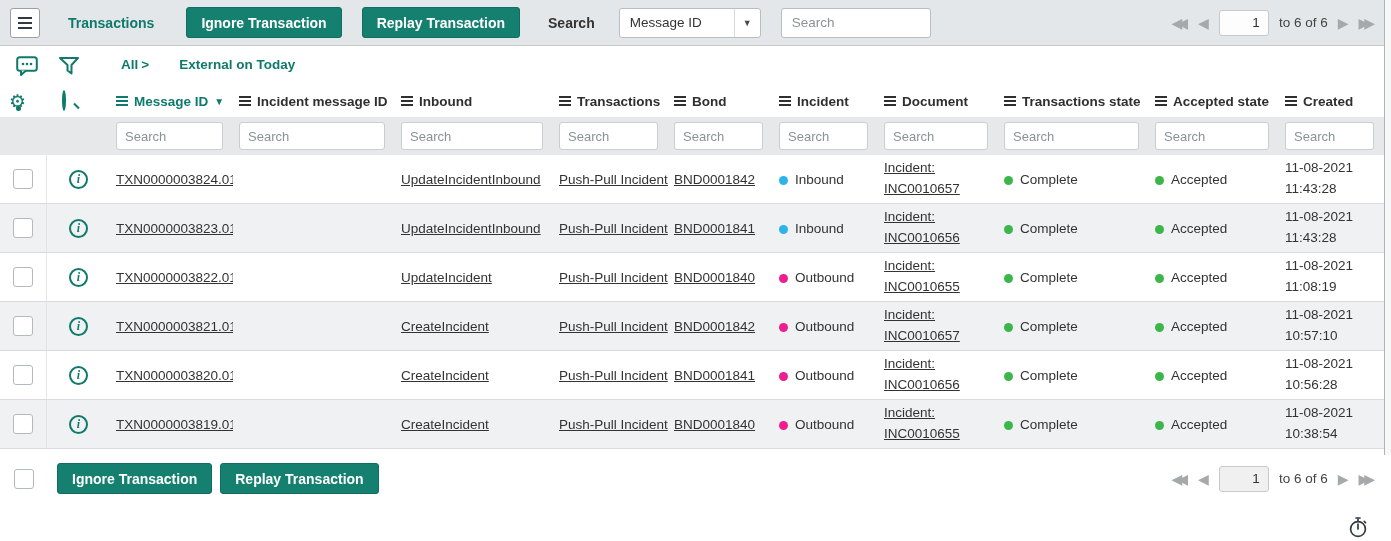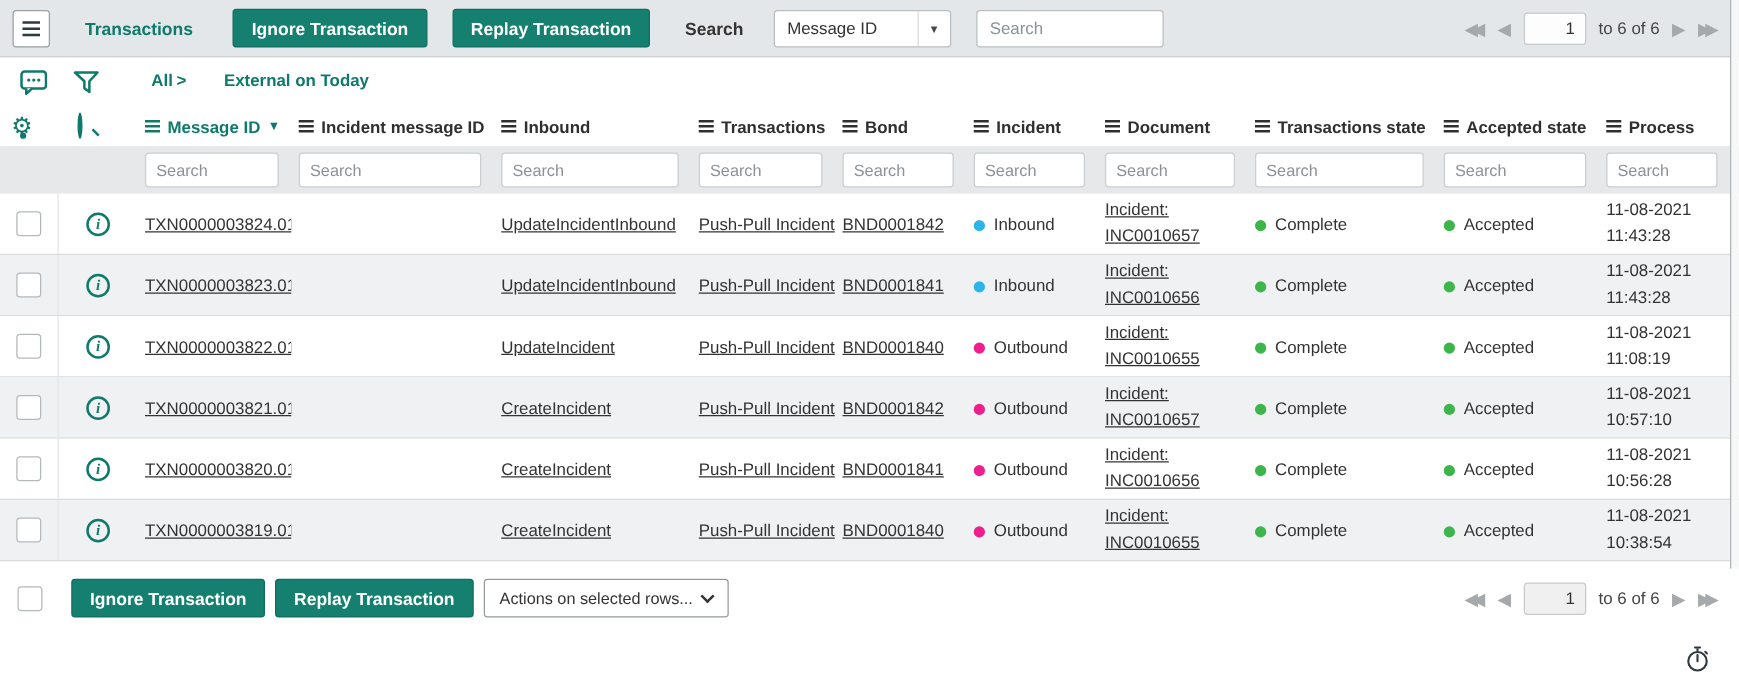--- a/index.html
+++ b/index.html
@@ -279,21 +279,21 @@
         <i></i>
       </span>
     <span class="hlabel">Accepted state</span>
   </div>
   <div class="hcell">
     <span class="bars">
         <i></i>
         <i></i>
         <i></i>
       </span>
-    <span class="hlabel">Process</span>
+    <span class="hlabel">Created</span>
   </div>
 </div>
 
 <div class="filterrow grid">
   <div></div>
     <div></div>
   <div><input class="col-filter" placeholder="Search" style=""></div>
   <div><input class="col-filter" placeholder="Search" style=""></div>
   <div><input class="col-filter" placeholder="Search" style=""></div>
   <div><input class="col-filter" placeholder="Search" style=""></div>
@@ -485,24 +485,20 @@
       <span>11-08-2021</span><br>
       <span>10:38:54</span>
     </div>
   </div>
   </div>
 
 <div class="footbar">
   <div class="checkbox"></div>
   <button class="teal-btn">Ignore Transaction</button>
   <button class="teal-btn">Replay Transaction</button>
-  <div class="actions-dd">
-    <span class="dd-txt">Actions on selected rows...</span>
-    <span class="chev"></span>
-  </div>
   <div class="pager">
     <span class="arrow dbl">◀◀</span>
     <span class="arrow">◀</span>
     <input class="page-box" value="1" style="">
     <span class="range">to 6 of 6</span>
     <span class="arrow">▶</span>
     <span class="arrow dbl">▶▶</span>
   </div>
 </div>
 

